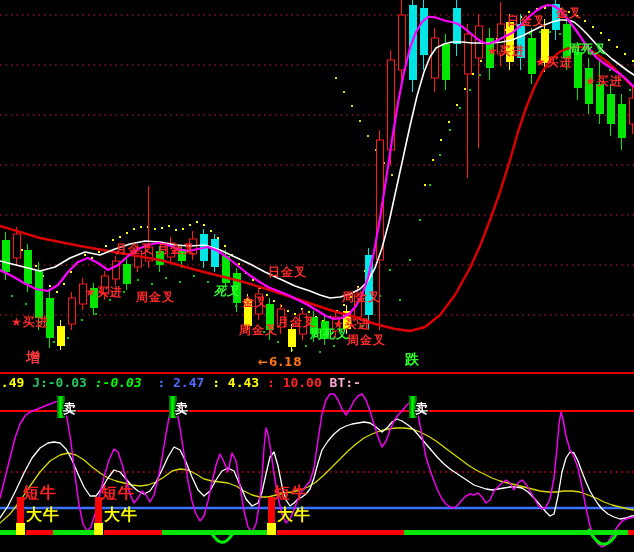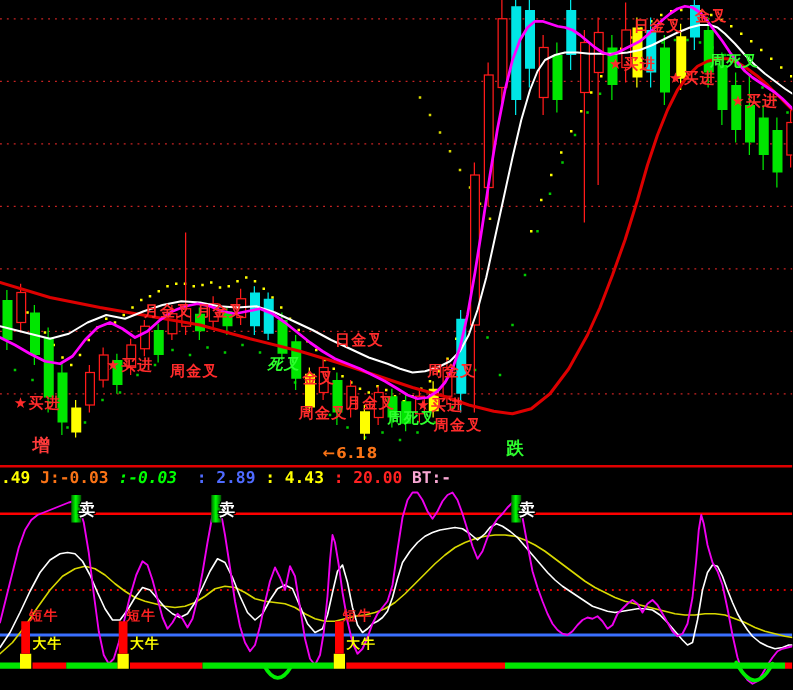--- a/index.html
+++ b/index.html
@@ -12,21 +12,21 @@
        font-weight:bold;font-size:14px;line-height:14px;}
   #divider-label-right{position:absolute;left:405px;top:352px;color:#2eff2e;
        font-weight:bold;font-size:14px;line-height:14px;}
   #status-row{position:absolute;left:-7px;top:375px;white-space:pre;
        font-family:"DejaVu Sans Mono","Liberation Mono",monospace;
        font-weight:bold;font-size:13px;line-height:15px;}
   .sellbar{position:absolute;width:8px;height:22px;top:396px;
        background:linear-gradient(90deg,#006600 0%,#00ff00 45%,#005500 100%);}
   .selltxt{position:absolute;top:402px;color:#ffffff;font-weight:bold;font-size:13px;line-height:13px;
        text-shadow:1px 1px 0 #000,-1px -1px 0 #000,1px -1px 0 #000,-1px 1px 0 #000;}
-  .bulltxt{position:absolute;font-weight:bold;font-size:11px;line-height:12px;letter-spacing:1px;}
+  .bulltxt{position:absolute;font-weight:bold;font-size:16px;line-height:12px;letter-spacing:1px;}
 </style>
 </head>
 <body>
 
 <div id="screen">
   <svg id="chart-svg" width="634" height="552">
       <line x1="0" y1="15" x2="634" y2="15" stroke="#c82323" stroke-width="1" stroke-dasharray="1.5 4"></line>
       <line x1="0" y1="65" x2="634" y2="65" stroke="#c82323" stroke-width="1" stroke-dasharray="1.5 4"></line>
       <line x1="0" y1="115" x2="634" y2="115" stroke="#c82323" stroke-width="1" stroke-dasharray="1.5 4"></line>
       <line x1="0" y1="165" x2="634" y2="165" stroke="#c82323" stroke-width="1" stroke-dasharray="1.5 4"></line>
@@ -345,14 +345,14 @@
       <div class="ann" style="left: 347px; top: 334px; color: rgb(255, 43, 43);">周金叉</div>
       <div class="ann" style="left: 507px; top: 15px; color: rgb(255, 43, 43);">日金叉</div>
       <div class="ann" style="left: 556px; top: 7px; color: rgb(255, 43, 43);">金叉</div>
       <div class="ann" style="left: 568px; top: 43px; color: rgb(46, 255, 46);">周死叉</div>
       <div class="ann" style="left: 487px; top: 45px; color: rgb(255, 43, 43);">★买进</div>
       <div class="ann" style="left: 535px; top: 56px; color: rgb(255, 43, 43);">★买进</div>
       <div class="ann" style="left: 585px; top: 75px; color: rgb(255, 43, 43);">★买进</div>
     </div>
   <div id="divider-label-left">增</div>
   <div id="divider-label-right">跌</div>
-  <div id="status-row"><span style="color: rgb(255, 255, 0);">2.49</span><span style="color: #f97316;"> J:-0.03</span><span style="color: rgb(0, 255, 0); font-style: italic;"> :-0.03</span><span style="color: rgb(79, 107, 255);">  : 2.89</span><span style="color: rgb(255, 255, 0);"> : 4.43</span><span style="color: rgb(255, 34, 34);"> : 20.00</span><span style="color: #f9a8d4;"> BT:-</span></div>
+  <div id="status-row"><span style="color: rgb(255, 255, 0);">2.49</span><span style="color: #22c55e;"> J:-0.03</span><span style="color: rgb(0, 255, 0); font-style: italic;"> :-0.03</span><span style="color: rgb(79, 107, 255);">  : 2.47</span><span style="color: rgb(255, 255, 0);"> : 4.43</span><span style="color: rgb(255, 34, 34);"> : 10.00</span><span style="color: #f9a8d4;"> BT:-</span></div>
 </div>
 
 </body></html>

